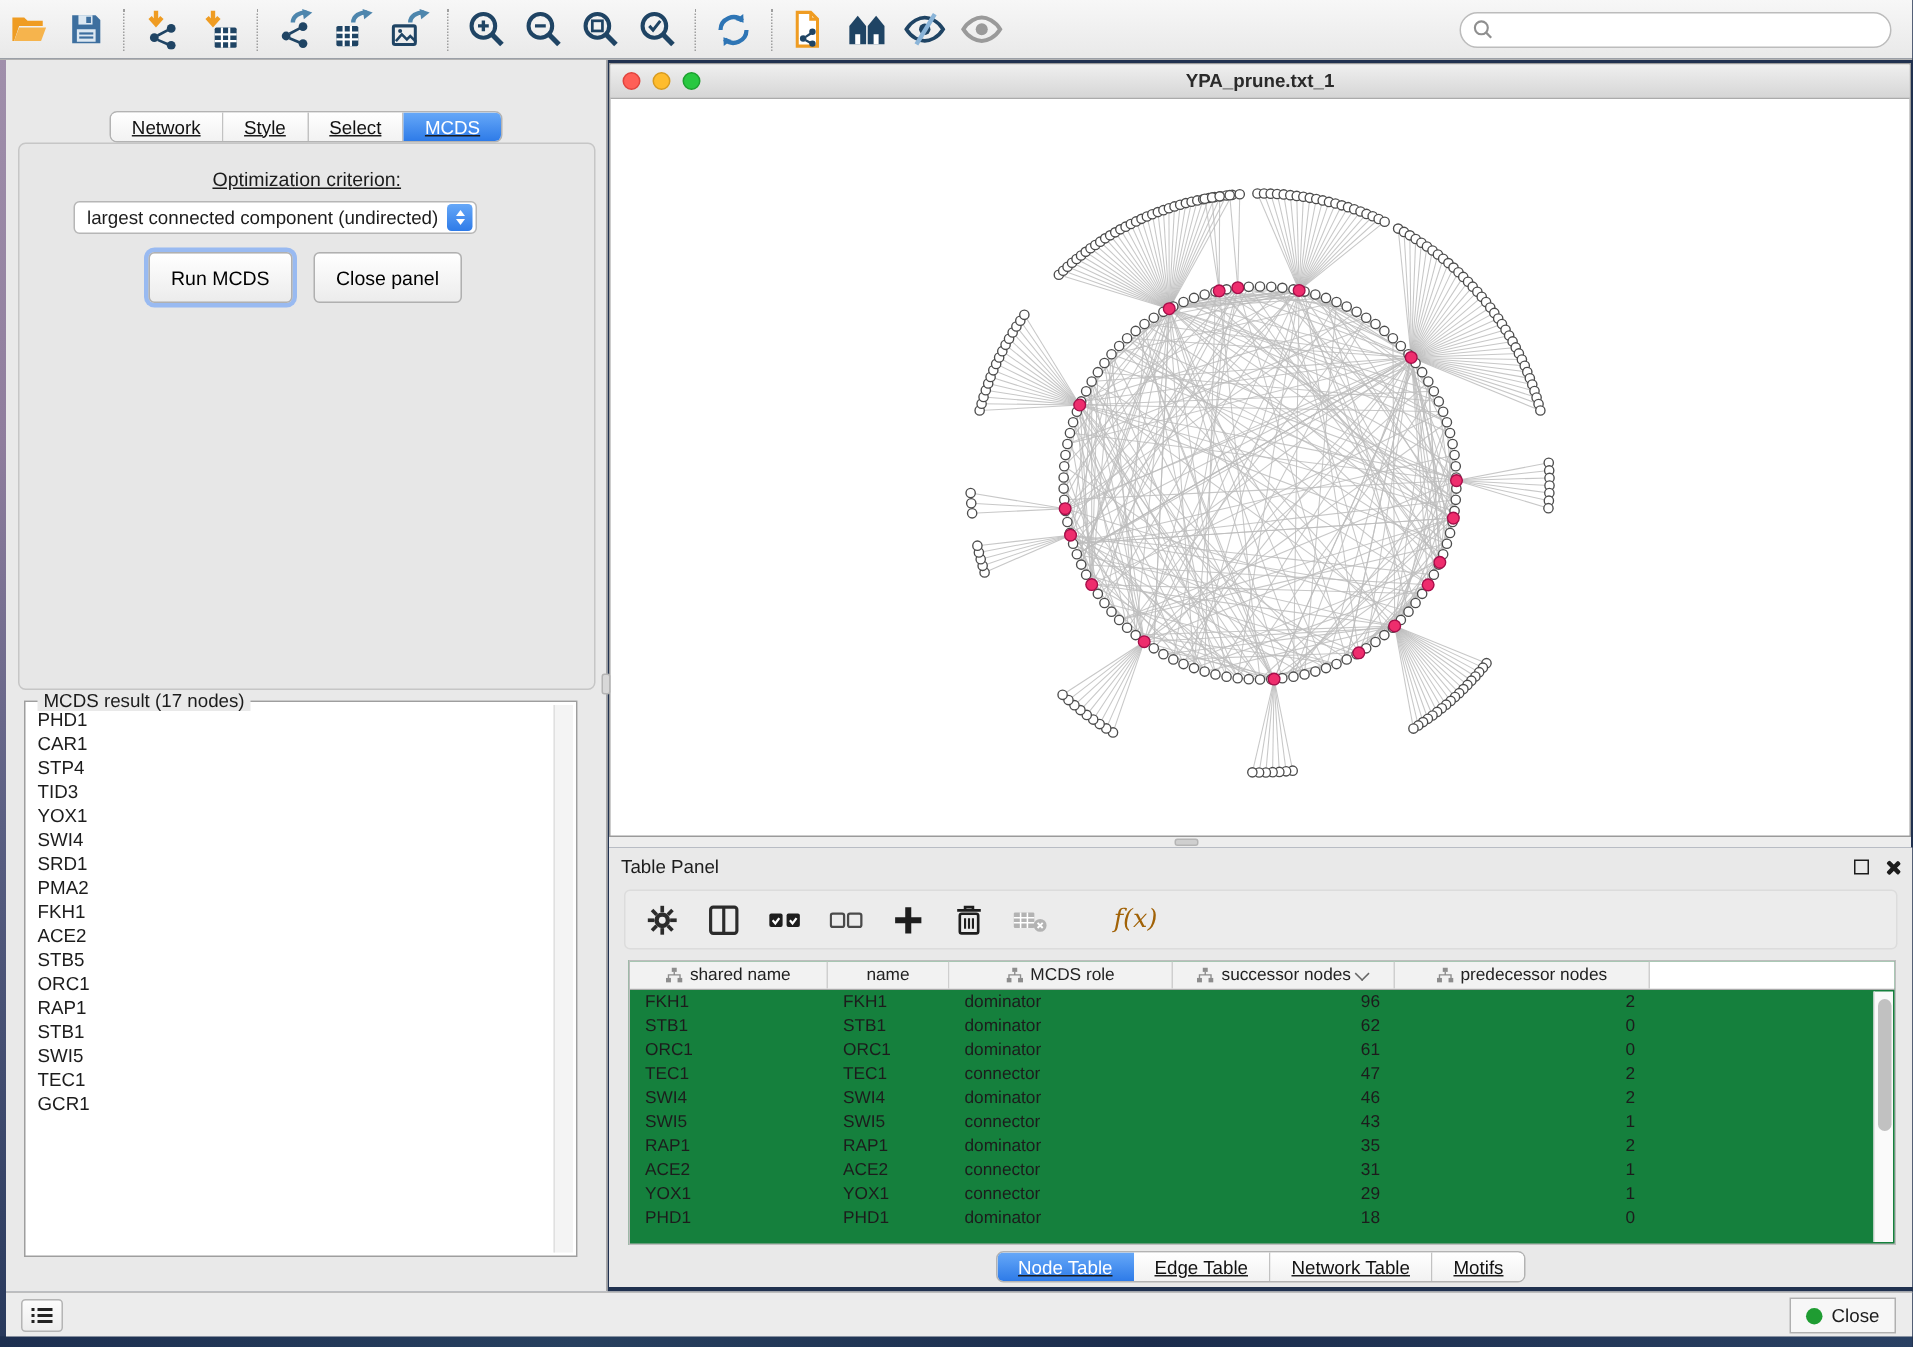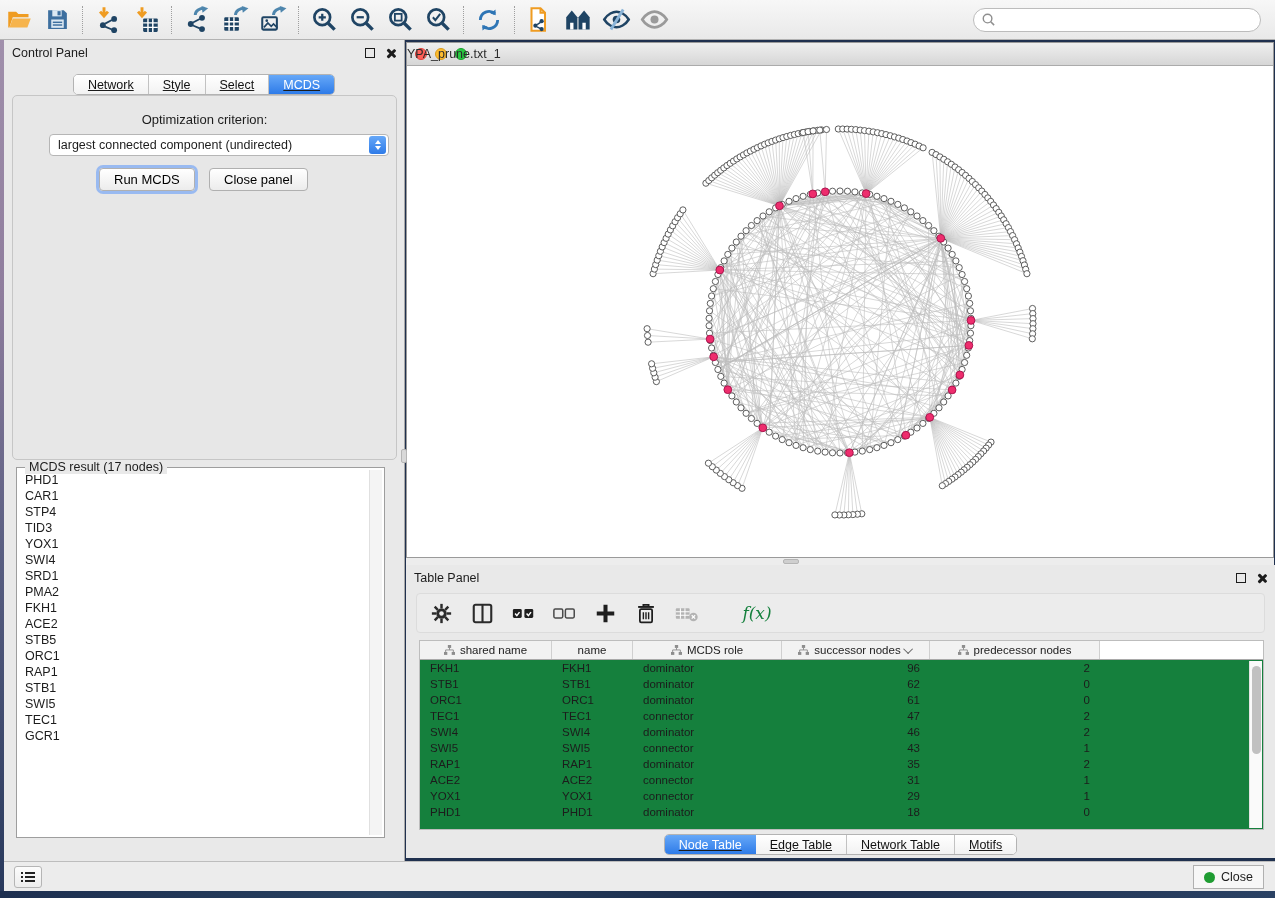--- a/index.html
+++ b/index.html
@@ -39,30 +39,30 @@
 
   #cp-tabs { position:absolute; left:0; top:34px; width:100%; display:flex; justify-content:center; }
   .seg { display:flex; border:1px solid #b3b3b3; border-radius:5px; overflow:hidden; background:#fff; height:21px;text-decoration:underline; }
   .seg > div { padding:0 14px; display:flex; align-items:center; font-size:12.5px; color:#111;
     border-right:1px solid #c2c2c2; background:linear-gradient(#ffffff,#f2f2f2); cursor:default; }
   .seg > div:last-child { border-right:none; }
   .seg > div.active { background:linear-gradient(#66a8f8,#2e7be8); color:#fff; border-right:none; }
 
   #cp-card { position:absolute; left:8px; top:55px; width:385px; height:365px;
     background:#e7e7e7; border:1px solid #c6c6c6; border-radius:5px; }
-  #opt-label { text-align:center; margin-top:16px; font-size:13px; }
-  #opt-select { position:absolute; left:36px; top:38px; width:340px; height:22px; background:#fff;
+  #opt-label { text-align:center; margin-top:16px; font-size:13px;text-decoration:underline; }
+  #opt-select { position:absolute; left:36px; top:38px; width:269px; height:22px; background:#fff;
     border:1px solid #b6b6b6; border-radius:4px; display:flex; align-items:center; }
   #opt-select .val { flex:1; padding-left:8px; font-size:12.5px; white-space:nowrap; }
   #opt-select .stepper { width:17px; height:18px; margin-right:2px; border-radius:3px;
     background:linear-gradient(#66a8f8,#2e7be8); display:flex; flex-direction:column;
     align-items:center; justify-content:center; gap:2px; }
   .tri-up { width:0;height:0;border-left:3.5px solid transparent;border-right:3.5px solid transparent;border-bottom:4px solid #fff; }
   .tri-dn { width:0;height:0;border-left:3.5px solid transparent;border-right:3.5px solid transparent;border-top:4px solid #fff; }
-  .btn { height:23px; border:1px solid #b0b0b0; border-radius:4px; background:linear-gradient(#ffffff,#ececec);
+  .btn { height:34px; border:1px solid #b0b0b0; border-radius:4px; background:linear-gradient(#ffffff,#ececec);
     font-size:13px; padding:0 14px; font-family:"Liberation Sans",sans-serif; }
   #run-btn { position:absolute; left:86px; top:72px; box-shadow:0 0 0 3px rgba(90,150,250,.55); }
   #closepanel-btn { position:absolute; left:196px; top:72px; }
 
   #mcds-fieldset { position:absolute; left:12px; top:427px; width:369px; height:371px;
     border:1px solid #9e9e9e; background:#fff; }
   #mcds-legend { position:absolute; left:8px; top:-8px; background:#e9e9e9; padding:0 4px; font-size:12.5px; }
   #mcds-list { position:absolute; left:2px; top:4px; width:352px; bottom:2px; overflow:hidden;
     font-size:12.5px; line-height:16px; }
   #mcds-list div { padding-left:6px; }
@@ -70,35 +70,35 @@
     background:#f4f4f4; border-left:1px solid #e0e0e0; }
 
   
   #net-window { position:absolute; left:406px; top:42px; width:868px; height:516px;
     border:1px solid #9a9a9a; background:#fff; }
   #net-titlebar { height:23px; background:linear-gradient(#efefef,#d6d6d6);
     border-bottom:1px solid #ababab; display:flex; align-items:center; position:relative; }
   .tl { width:12px; height:12px; border-radius:50%; margin-left:8px; }
   .tl.red{background:#ff5f57;border:1px solid #e0443e;} .tl.yel{background:#febc2e;border:1px solid #d89b20;}
   .tl.grn{background:#28c840;border:1px solid #1da02f;}
-  #net-title { position:absolute; left:0; right:0; text-align:left; font-size:12.5px; color:#2a2a2a; }
+  #net-title { position:absolute; left:0; right:0; text-align:center; font-size:12.5px; color:#2a2a2a;font-weight:bold; }
   #graph { position:absolute; left:0; top:23px; }
 
   #h-splitter { position:absolute; left:406px; top:558px; width:868px; height:7px; background:#ededed; }
   #h-splitter .handle { position:absolute; left:377px; top:1px; width:16px; height:5px;
     background:#cfcfcf; border:1px solid #b5b5b5; border-radius:2px; }
   #v-splitter-handle { position:absolute; left:401px; top:449px; width:6px; height:14px;
     background:#d8d8d8; border:1px solid #b5b5b5; border-radius:2px; z-index:5; }
 
   
   #table-panel { position:absolute; left:406px; top:565px; width:869px; height:293px; background:#e9e9e9; }
   #tp-toolbar { position:absolute; left:10px; top:28px; right:10px; height:40px;
     background:#ececec; border:1px solid #dcdcdc; border-radius:4px; display:flex; align-items:center; padding-left:12px; gap:17px; }
   .tp-ico { display:flex; align-items:center; justify-content:center; width:24px; height:24px; }
-  .fx { font-family:"DejaVu Serif",serif; font-style:italic; font-size:17px; color:#15803d;padding-left:41px; }
+  .fx { font-family:"DejaVu Serif",serif; font-style:italic; font-size:17px; color:#a16207;padding-left:41px; }
 
   #table-wrap { position:absolute; left:13px; top:75px; width:845px; height:190px;
     background:#15803d; border:1px solid #bdbdbd; overflow:hidden; }
   .hdr-row { display:flex; height:19px; background:#fff; border-bottom:1px solid #a9a9a9; }
   .hdr-cell { background:#f2f2f2; border-right:1px solid #cfcfcf; display:flex;
     align-items:center; justify-content:center; gap:5px; font-size:11.5px; color:#222; }
   .hdr-fill { flex:1; background:#fff; }
   .t-row { display:flex; height:16px; align-items:center; font-size:11.5px; }
   .t-cell { padding:0 10px; white-space:nowrap; overflow:hidden; }
   .t-cell.num { text-align:right; }
@@ -269,26 +269,20 @@
   <div id="search-box">
     <svg width="15" height="15" viewBox="0 0 16 16">
         <circle cx="7" cy="7" r="4.6" fill="none" stroke="#8f8f8f" stroke-width="1.5"></circle>
         <path d="M10.4 10.4L14 14" stroke="#8f8f8f" stroke-width="1.6"></path>
       </svg>
     <input placeholder="" style="">
   </div>
 </div>
 
 <div id="control-panel">
-  <div class="panel-head">
-    <span class="panel-title">Control Panel</span>
-    <span class="spacer"></span>
-    <span class="float-icon"></span>
-    <span class="x-icon"></span>
-  </div>
   <div id="cp-tabs">
       <div class="seg" id="cp-seg">
         <div>Network</div>
         <div>Style</div>
         <div>Select</div>
         <div class="active">MCDS</div>
       </div>
     </div>
 
   <div id="cp-card">

